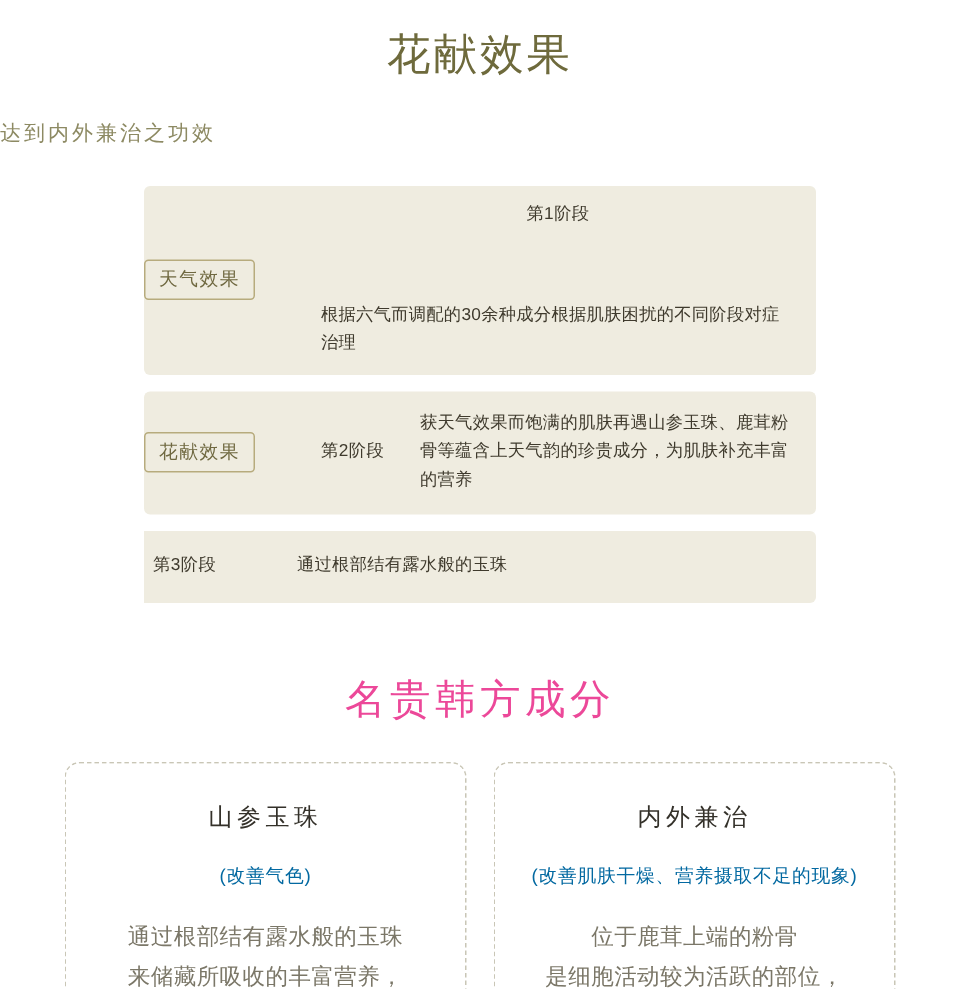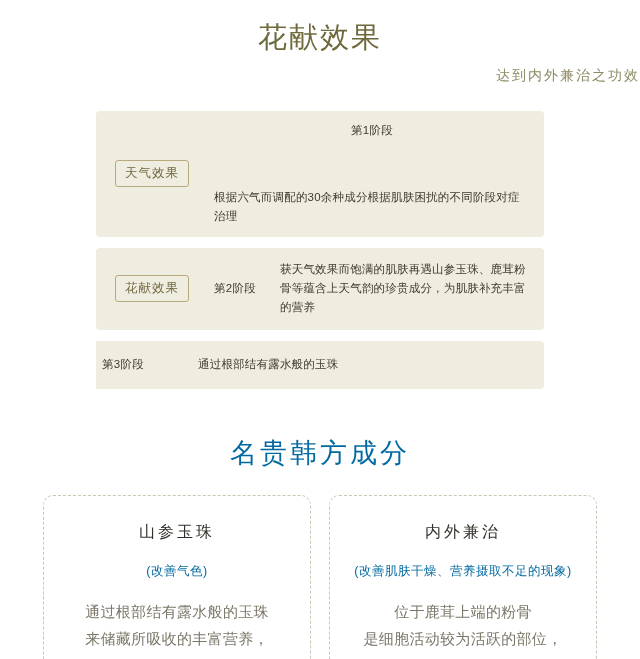--- a/index.html
+++ b/index.html
@@ -20,46 +20,45 @@
     text-align: center;
     font-family: "Liberation Serif", serif;
     font-size: 29px;
     letter-spacing: 2px;
     color: #6e6a3c;
     padding-top: 20px;
     line-height: 1.2;
     font-weight: normal;
   }
   .sec1-sub {
-    text-align: right;
+    text-align: left;
     font-family: "Liberation Serif", serif;
     font-size: 14px;
     letter-spacing: 2px;
     color: #8d8a63;
-    margin-top: 12px;
+    margin-top: 25px;
   }
 
   
   .steps {
     margin: 26px auto 0 auto;
     width: 448px;
   }
   .step-row {
     display: flex;
     align-items: stretch;
     margin-bottom: 11px;
   }
   .step-badge {
     width: 112px;
     flex: 0 0 112px;
     background: #efece0;
     border-radius: 4px 0 0 4px;
     display: flex;
     align-items: center;
-    justify-content: center;
   }
   .step-badge-inner {
     border: 1px solid #b7ab7d;
     border-radius: 3px;
     padding: 4px 9px;
     font-size: 12.5px;
     color: #6f6840;
     letter-spacing: 1px;
     font-family: "Liberation Serif", serif;
     white-space: nowrap;
@@ -89,21 +88,21 @@
   .step-row.r1 .step-body { min-height: 44px; flex-direction: column; }
   .step-row.r2 .step-body { min-height: 60px; }
   .step-row.r3 .step-body { min-height: 26px; gap: 30px; }
 
   
   .sec2-title {
     text-align: center;
     font-family: "Liberation Serif", serif;
     font-size: 27px;
     letter-spacing: 3px;
-    color: #0369a1;
+    color: #ec4899;
     margin-top: 46px;
     font-weight: normal;
   }
 
   
   .cards {
     display: flex;
     justify-content: center;
     gap: 18px;
     margin-top: 24px;

